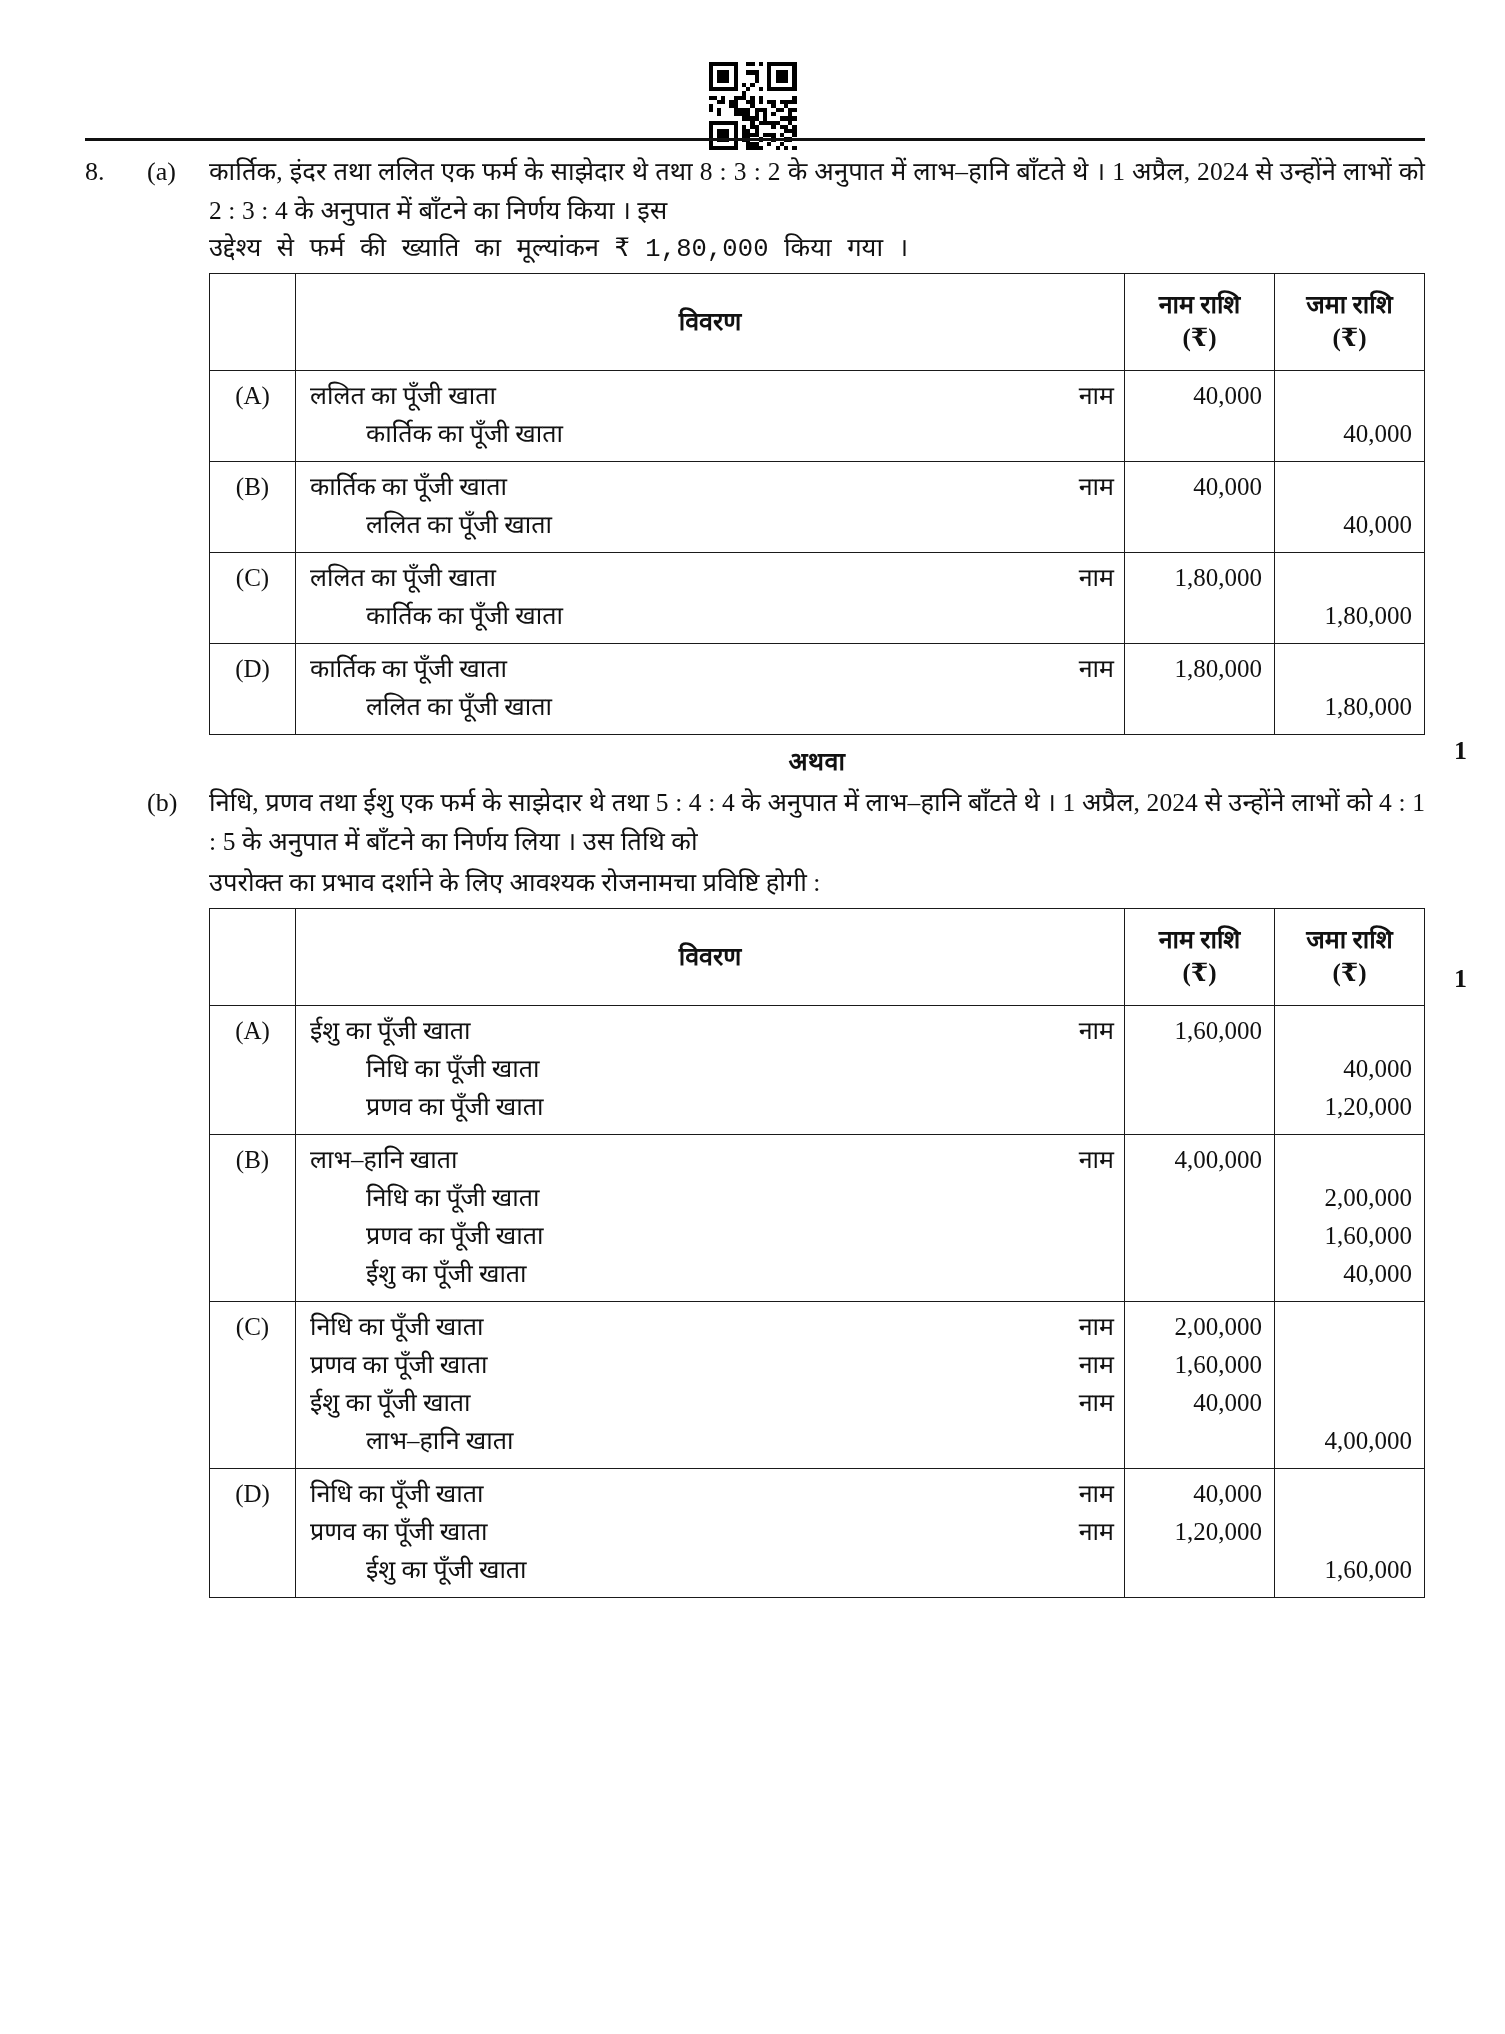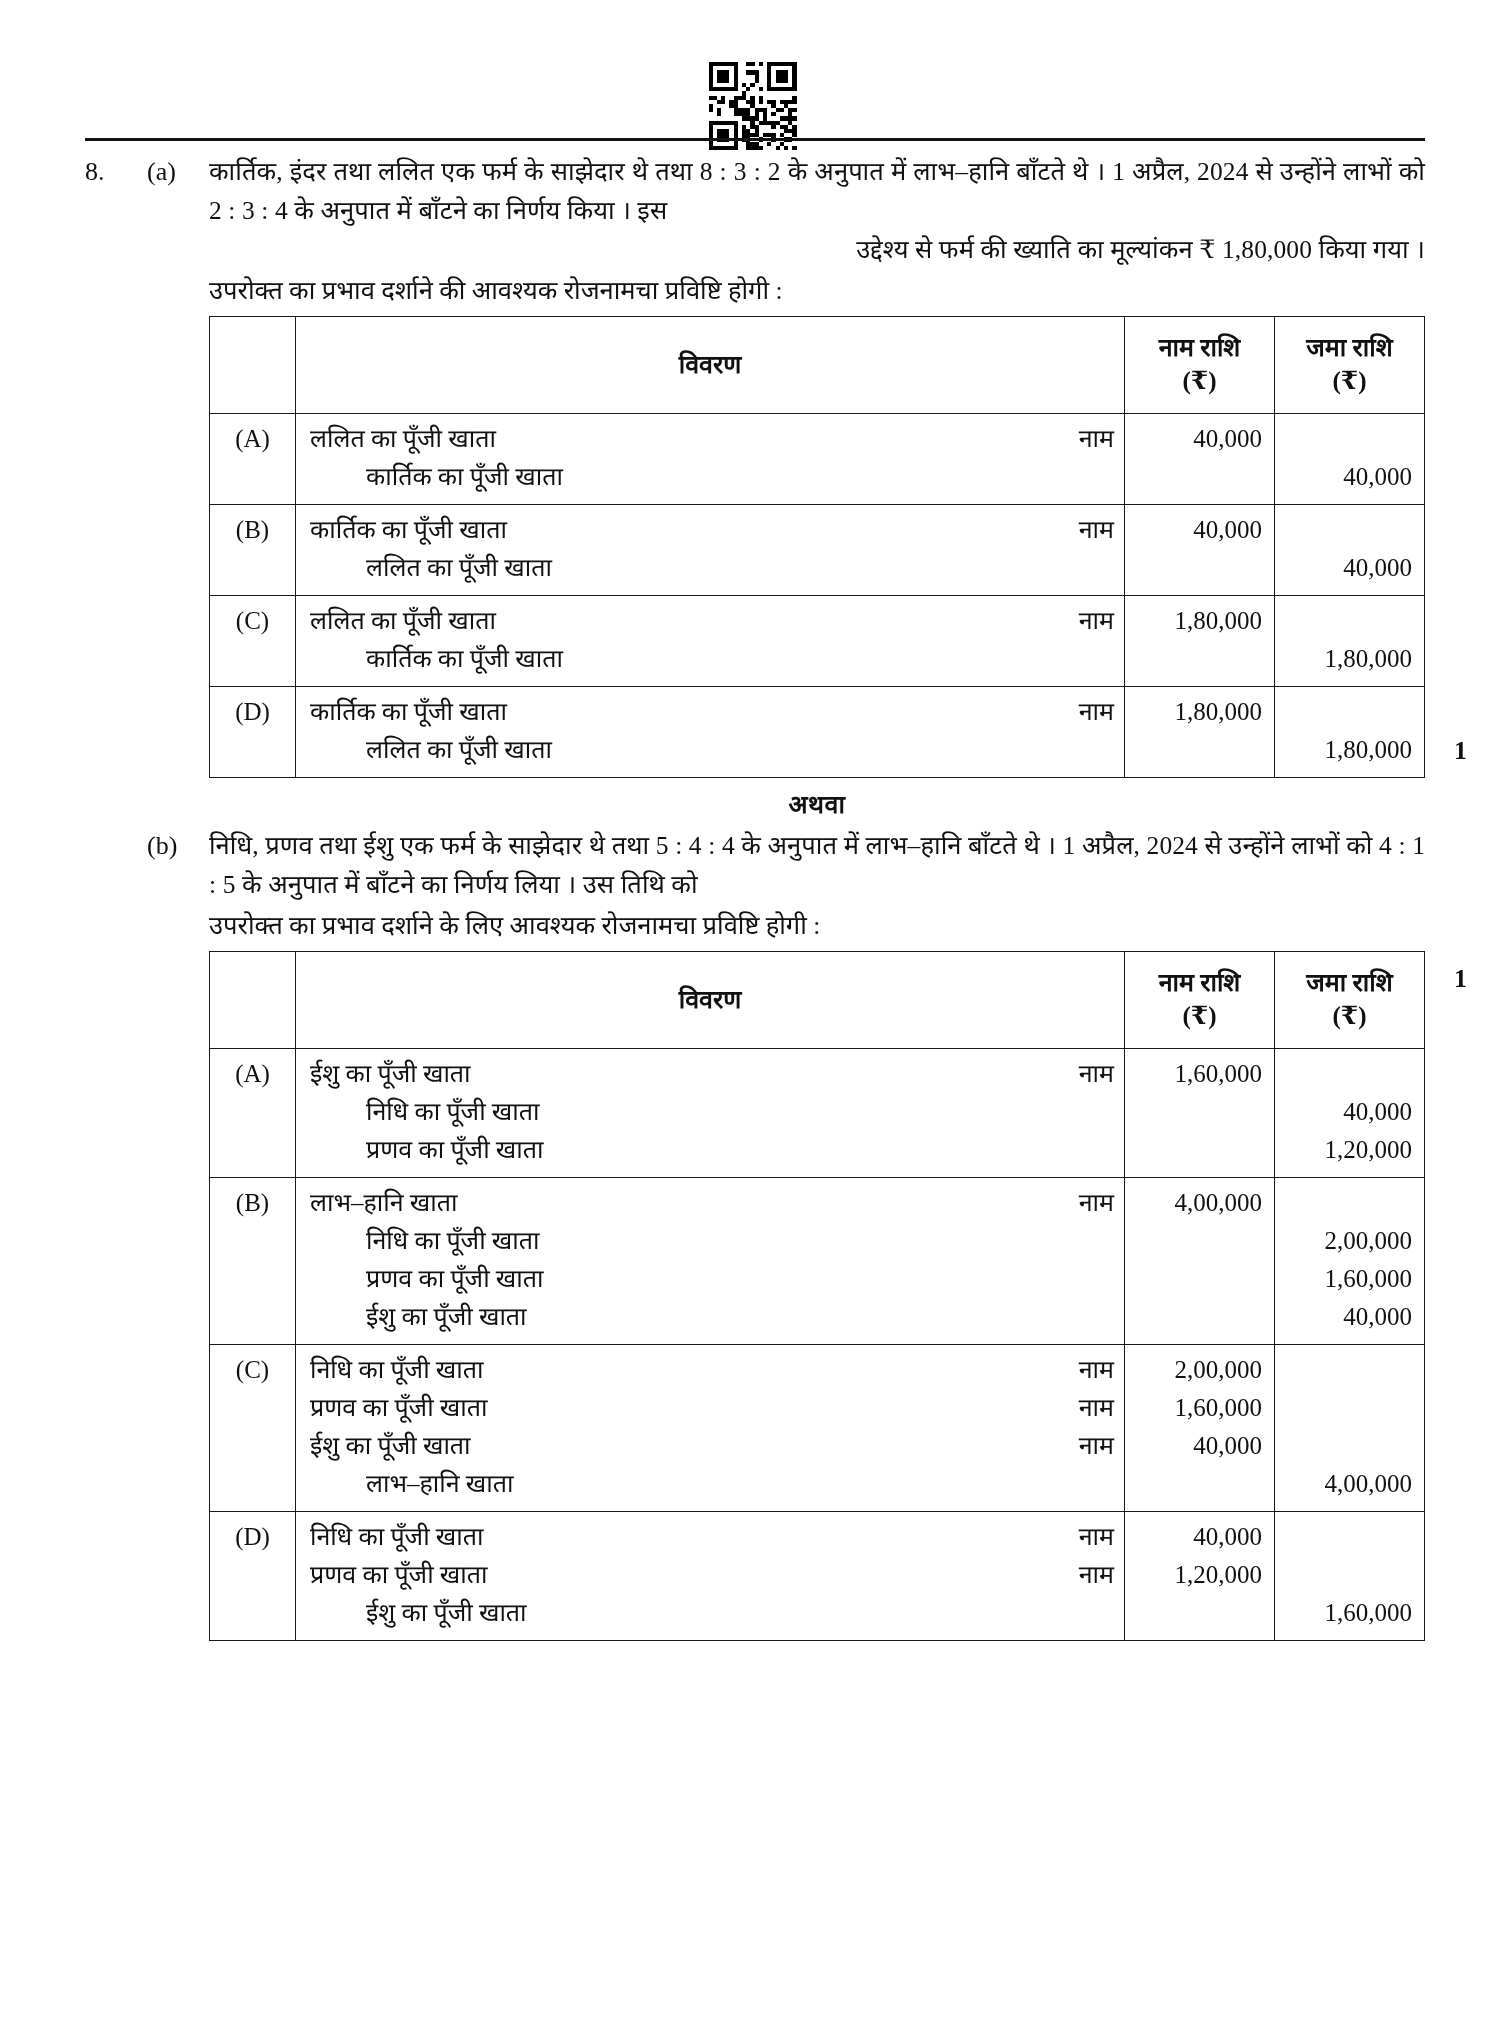--- a/index.html
+++ b/index.html
@@ -88,21 +88,22 @@
   .para {
     font-size: 25.5px;
     line-height: 39px;
     text-align: justify;
     text-justify: inter-word;
     letter-spacing: 0.1px;
     margin: 0;
   }
   .para .lastline {
     display: block;
-    text-align: right;
+    text-align: left;
+    font-family: Liberation Mono, monospace;
   }
   .lead {
     font-size: 25.5px;
     line-height: 39px;
     margin: 2px 0 6px 0;
   }
 
   
   table.jtable {
     border-collapse: collapse;
@@ -675,21 +676,20 @@
 
     <div class="qrow">
       <div class="qnum">8.</div>
       <div class="qalpha">(a)</div>
       <div class="qbody">
         <p class="para">
           <span>कार्तिक, इंदर तथा ललित एक फर्म के साझेदार थे तथा 8 : 3 : 2 के अनुपात में लाभ–हानि बाँटते</span>
           <span>थे । 1 अप्रैल, 2024 से उन्होंने लाभों को 2 : 3 : 4 के अनुपात में बाँटने का निर्णय किया । इस</span>
           <span class="lastline">उद्देश्य से फर्म की ख्याति का मूल्यांकन ₹ 1,80,000 किया गया ।</span>
         </p>
-        <div class="lead">उपरोक्त का प्रभाव दर्शाने की आवश्यक रोजनामचा प्रविष्टि होगी :</div>
 
         <table class="jtable" id="table-a">
           <colgroup>
             <col class="col-opt">
               <col class="col-part">
               <col class="col-dr">
               <col class="col-cr">
           </colgroup>
           <thead>
             <tr>

